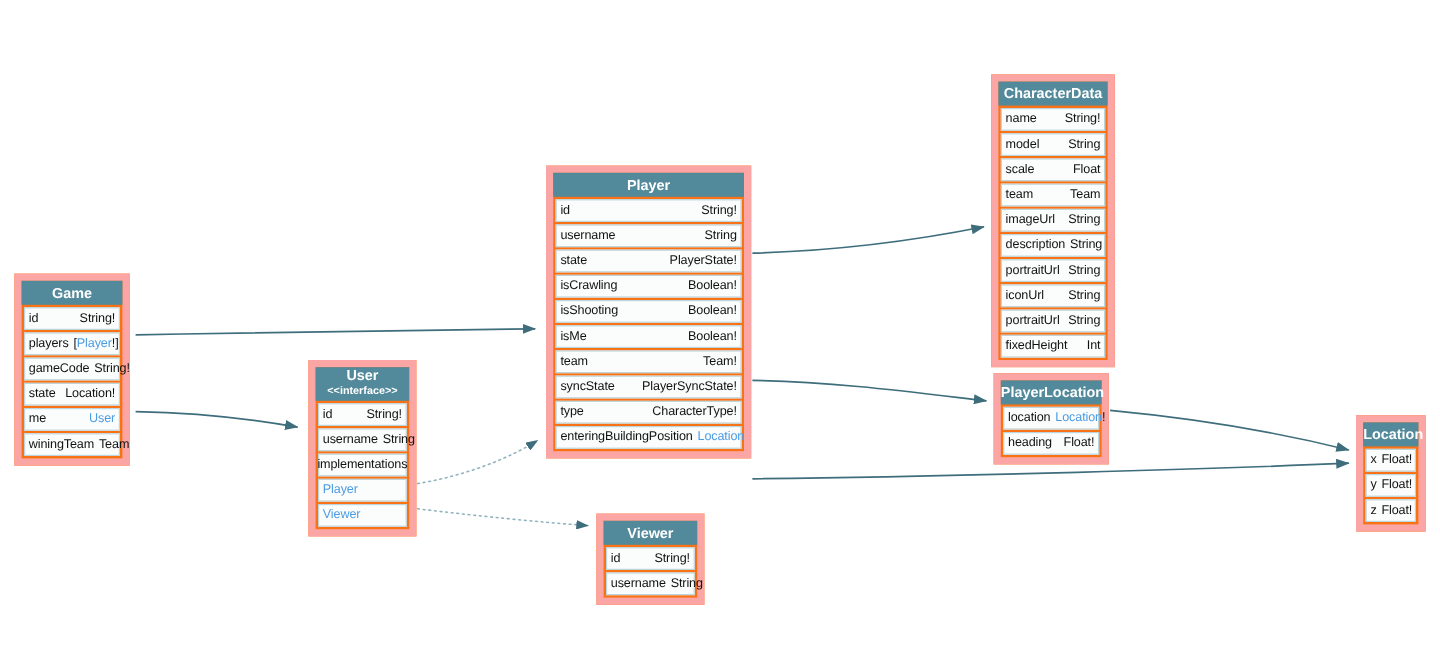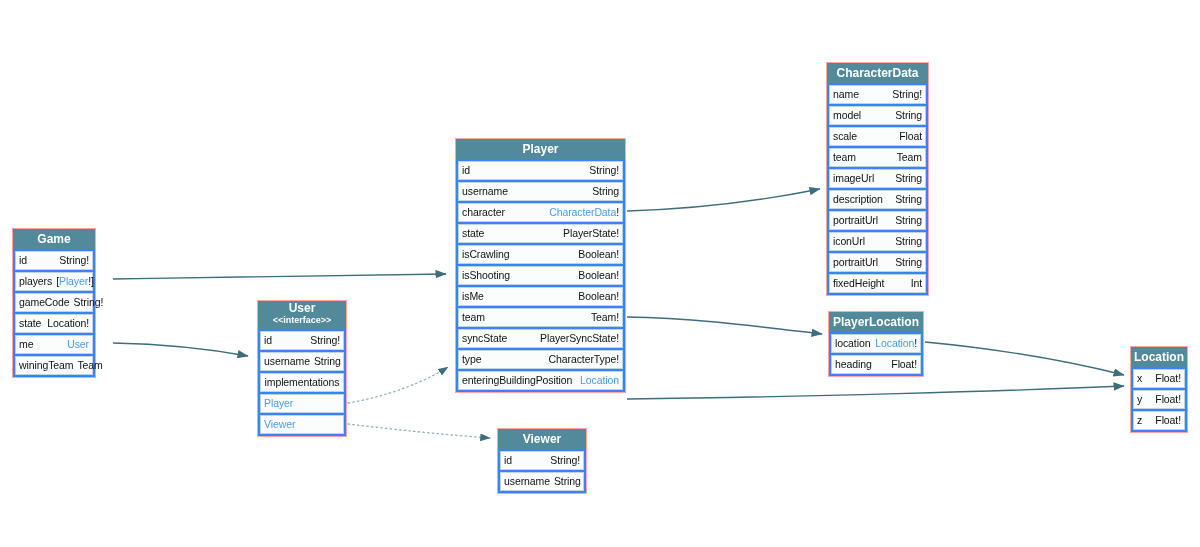--- a/index.html
+++ b/index.html
@@ -9,22 +9,22 @@
     font-family: "Liberation Sans", "DejaVu Sans", sans-serif;
     overflow: hidden;
     position: relative;
   }
   #canvas { position: absolute; inset: 0; width: 1200px; height: 547px; }
   #edges-layer { position: absolute; left: 0; top: 0; z-index: 1; }
 
   .entity {
     position: absolute;
     z-index: 2;
-    background: #3b82f6;
-    border: 1px solid #fca5a5;
+    background: #f97316;
+    border: 6px solid #fca5a5;
     box-sizing: border-box;
   }
   .ent-header {
     background: #52899b;
     color: #ffffff;
     text-align: center;
     font-weight: bold;
     font-size: 12px;
     line-height: 20px;
     height: 20px;
@@ -50,21 +50,21 @@
     white-space: nowrap;
     box-sizing: content-box;
   }
   .row.single { justify-content: flex-start; }
   .row.single.centered { justify-content: center; text-align: right; }
   .fname { white-space: nowrap; }
   .ftype { white-space: nowrap; margin-left: 4px; }
   .link { color: #4c9ce2; cursor: pointer; }
 
   
-  #ent-game           { left: 12px;   top: 228px; width: 84px; }
+  #ent-game           { left: 12px;   top: 228px; width: 96px; }
   #ent-user           { left: 257px;  top: 300px; width: 90px;  }
   #ent-player         { left: 455px;  top: 138px; width: 171px; }
   #ent-viewer         { left: 497px;  top: 428px; width: 90px;  }
   #ent-characterdata  { left: 826px;  top: 62px;  width: 103px; }
   #ent-playerlocation { left: 828px;  top: 311px; width: 96px;  }
   #ent-location       { left: 1130px; top: 346px; width: 58px;  }
 
   .edge       { stroke: #3e6d7c; stroke-width: 1.4; fill: none; }
   .edge.dotted{ stroke: #8fb2bd; stroke-width: 1.3; stroke-dasharray: 1.5 3.2; stroke-linecap: round; }
 </style>
@@ -154,24 +154,20 @@
     <div class="ent-rows">
         <div class="row">
           <span class="fname">id</span>
           <span class="ftype"><span class="plain">String!</span></span>
         </div>
         <div class="row">
           <span class="fname">username</span>
           <span class="ftype"><span class="plain">String</span></span>
         </div>
         <div class="row">
-          <span class="fname">character</span>
-          <span class="ftype"><span class="link">CharacterData</span><span class="plain">!</span></span>
-        </div>
-        <div class="row">
           <span class="fname">state</span>
           <span class="ftype"><span class="plain">PlayerState!</span></span>
         </div>
         <div class="row">
           <span class="fname">isCrawling</span>
           <span class="ftype"><span class="plain">Boolean!</span></span>
         </div>
         <div class="row">
           <span class="fname">isShooting</span>
           <span class="ftype"><span class="plain">Boolean!</span></span>

